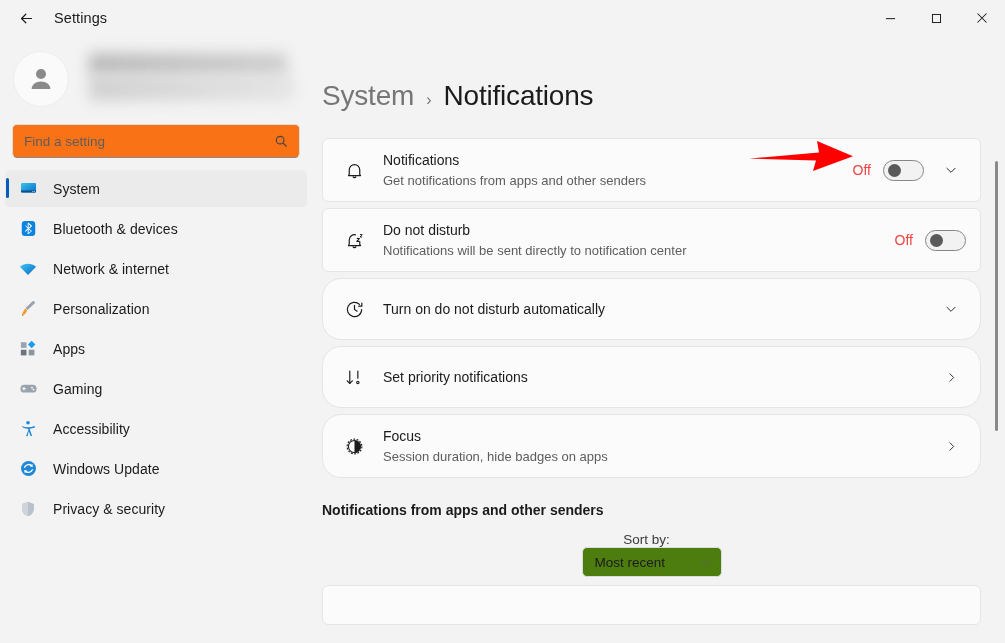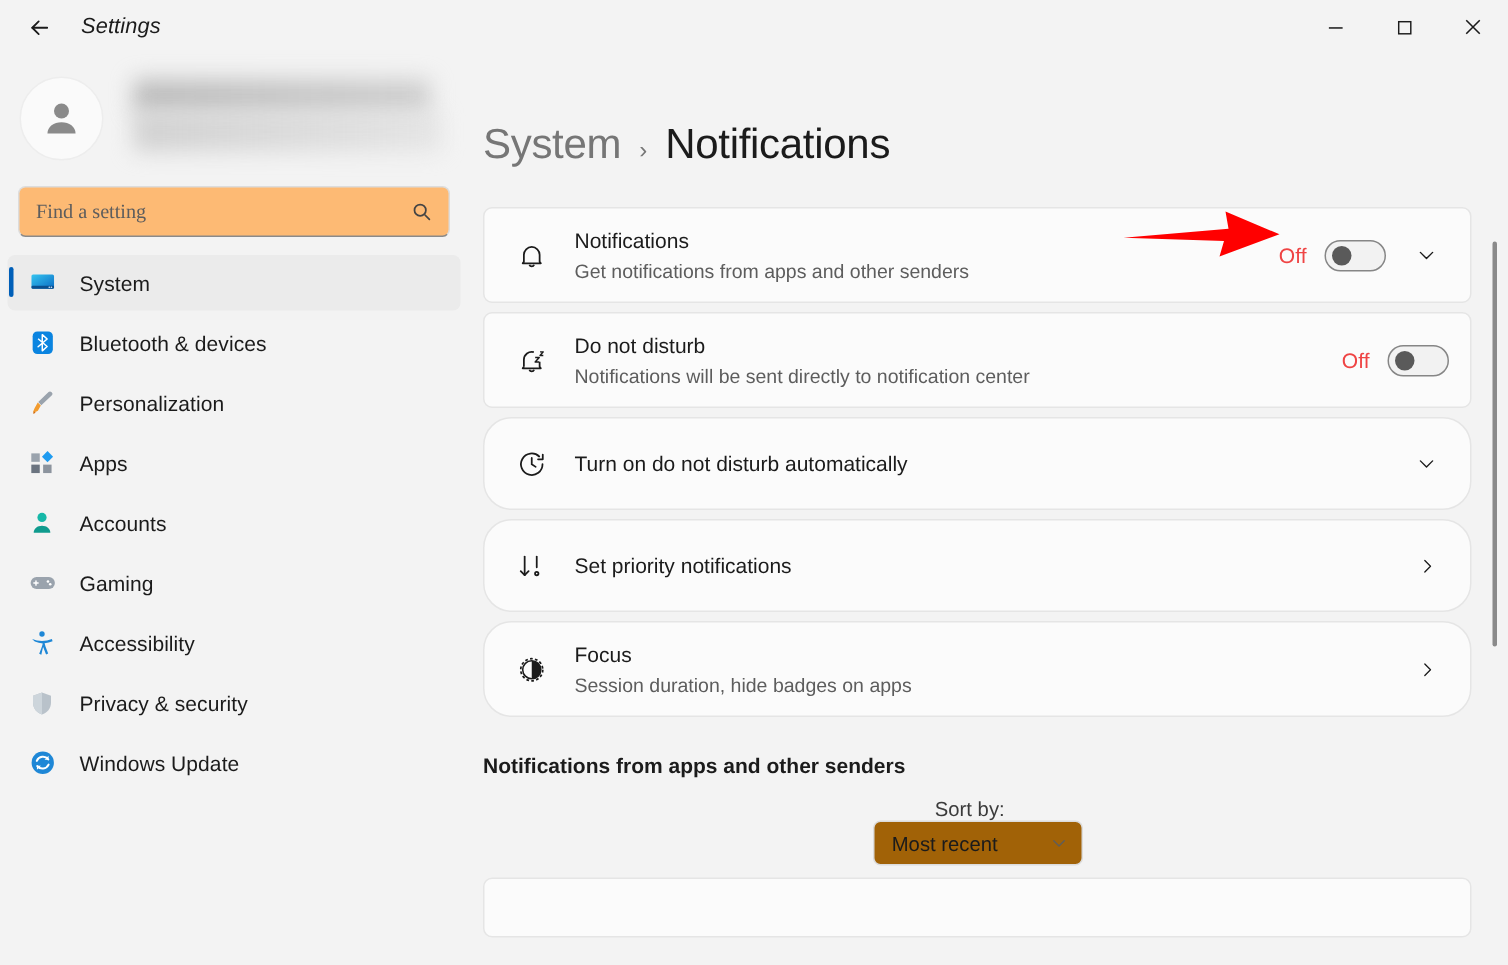--- a/index.html
+++ b/index.html
@@ -13,21 +13,21 @@
   }
   .window { position: relative; width: 1005px; height: 643px; background: #f3f3f3; display: flex; flex-direction: column; }
 
   
   .titlebar { height: 36px; display: flex; align-items: center; flex: none; position: relative; }
   .back-btn {
     width: 36px; height: 30px; margin-left: 8px;
     display: flex; align-items: center; justify-content: center;
     border-radius: 5px; cursor: pointer; color: #1b1b1b;
   }
-  .app-title { font-size: 14.5px; margin-left: 10px; color: #1b1b1b; letter-spacing: .1px; font-style: italic; }
+  .app-title { font-size: 14.5px; margin-left: 10px; color: #1b1b1b; letter-spacing: .1px; }
   .win-controls { position: absolute; right: 0; top: 0; height: 36px; display: flex; }
   .win-btn {
     width: 46px; height: 36px; display: flex; align-items: center; justify-content: center;
     cursor: pointer; color: #1b1b1b;
   }
 
   
   .body-row { display: flex; flex: 1; min-height: 0; }
 
   
@@ -44,22 +44,22 @@
     background: linear-gradient(90deg, rgba(178,178,178,.85), rgba(196,196,196,.75));
     filter: blur(7px);
   }
   .blur-bar.b1 { left: 4px; top: 3px; width: 198px; height: 22px; }
   .blur-bar.b2 { left: 4px; top: 25px; width: 205px; height: 26px; background: linear-gradient(90deg, rgba(205,205,205,.9), rgba(220,220,220,.6)); }
 
   .search-wrap { margin: 6px 12px 12px 12px; position: relative; }
   .search-input {
     width: 100%; height: 34px; border-radius: 5px; border: 1px solid #dcdcdc;
     border-bottom: 1px solid #8a8a8a;
-    background: #fdba74; padding: 0 34px 0 11px;
-    font-family: Liberation Serif, serif; font-size: 13.5px; color: #1b1b1b; outline: none;
+    background: #f97316; padding: 0 34px 0 11px;
+    font-family: Liberation Sans, sans-serif; font-size: 13.5px; color: #1b1b1b; outline: none;
   }
   .search-input::placeholder { color: #5d5d5d; }
   .search-icon-btn {
     position: absolute; right: 7px; top: 0; height: 34px; width: 24px;
     display: flex; align-items: center; justify-content: center; color: #444; cursor: pointer;
   }
 
   .nav { padding: 0 5px; overflow: hidden; }
   .nav-item {
     display: flex; align-items: center; height: 37px; border-radius: 5px;
@@ -107,21 +107,21 @@
     width: 30px; height: 30px; margin-left: 12px; border-radius: 4px;
     display: flex; align-items: center; justify-content: center; cursor: pointer; color: #1b1b1b;
   }
   .chev-right { width: 30px; height: 30px; display: flex; align-items: center; justify-content: center; color: #1b1b1b; }
 
   .section-head { font-size: 14px; font-weight: bold; color: #1b1b1b; margin: 24px 0 14px 0; }
   .sortrow { display: flex; align-items: center; flex-direction: column; }
   .sort-label { font-size: 13.5px; color: #3b3b3b; margin-right: 10px; }
   .dropdown {
     height: 30px; min-width: 140px; border: 1px solid #dcdcdc; border-radius: 5px;
-    background: #a16207; display: flex; align-items: center; justify-content: space-between;
+    background: #4d7c0f; display: flex; align-items: center; justify-content: space-between;
     padding: 0 9px 0 12px; cursor: pointer;
   }
   .dd-value { font-size: 13.5px; color: #1b1b1b; margin-right: 10px; }
   .partial-card { background:#fbfbfb; border:1px solid #e5e5e5; border-radius:6px; height: 40px; margin-top: 8px; }
 
   
   .scrollbar { position: absolute; right: 3px; top: 0; bottom: 0; width: 12px; }
   .scroll-thumb {
     position: absolute; right: 4px; top: 125px; width: 3px; height: 270px;
     background: #8a8a8a; border-radius: 2px; cursor: pointer;
@@ -212,20 +212,34 @@
         <div class="nav-item">
           <span class="nav-icon">
             <svg width="19" height="19" viewBox="0 0 24 24">
               <rect x="3.5" y="2.5" width="17" height="19" rx="4" fill="#0a84e0"></rect>
               <path d="M11.6 5.2l4.1 3.6-7.6 6.6 7.6-6.6-4.1-3.6v13.6l4.1-3.6-7.6-6.6" fill="none" stroke="#fff" stroke-width="1.25" stroke-linejoin="round"></path>
             </svg>
           </span>
           <span class="nav-label">Bluetooth &amp; devices</span>
         </div>
 
+        <div class="nav-item">
+          <span class="nav-icon">
+            <svg width="20" height="20" viewBox="0 0 24 24">
+              <defs>
+                  <linearGradient id="gWifi" x1="0" y1="0" x2="1" y2="1">
+                    <stop offset="0" stop-color="#3ec8f5"></stop>
+                    <stop offset="1" stop-color="#0a66c2"></stop>
+                  </linearGradient>
+                </defs>
+              <path d="M2.3 9.2C5 6.9 8.4 5.6 12 5.6s7 1.3 9.7 3.6L12 19.2z" fill="url(#gWifi)"></path>
+            </svg>
+          </span>
+          <span class="nav-label">Network &amp; internet</span>
+        </div>
 
         <div class="nav-item">
           <span class="nav-icon">
             <svg width="19" height="19" viewBox="0 0 24 24">
               <path d="M19.5 3.2c.9.9.9 1.8.2 2.5L10.8 14l-2.6-2.6L16.9 3c.8-.7 1.7-.7 2.6.2z" fill="#9aa3ad"></path>
               <path d="M10.4 14.4l-2.6-2.6-2.6 4.6c-.5.9-1 2.4-1.3 3.5.1.3.4.4.6.3 1.1-.4 2.5-.9 3.4-1.4z" fill="#f29b2e"></path>
               <path d="M4.5 19.1c-.2.8-.4 1.5-.6 1.8.1.3.4.4.6.3.4-.1.9-.4 1.6-.7z" fill="#d06c14"></path>
             </svg>
           </span>
           <span class="nav-label">Personalization</span>
@@ -236,29 +250,20 @@
             <svg width="18" height="18" viewBox="0 0 24 24">
               <rect x="2.5" y="3" width="7.5" height="7.5" fill="#9aa3ad"></rect>
               <rect x="2.5" y="13" width="7.5" height="7.5" fill="#6b7480"></rect>
               <rect x="13" y="13" width="7.5" height="7.5" fill="#8c949e"></rect>
               <rect x="13.4" y="2.4" width="7" height="7" transform="rotate(45 16.9 5.9)" fill="#1e9bf0"></rect>
             </svg>
           </span>
           <span class="nav-label">Apps</span>
         </div>
 
-        <div class="nav-item">
-          <span class="nav-icon">
-            <svg width="18" height="18" viewBox="0 0 24 24">
-              <circle cx="12" cy="6.6" r="4.1" fill="#16b8a8"></circle>
-              <path d="M4.6 20.3c0-3.7 3.3-6.2 7.4-6.2s7.4 2.5 7.4 6.2z" fill="#0f9b8e"></path>
-            </svg>
-          </span>
-          <span class="nav-label">Accounts</span>
-        </div>
 
 
         <div class="nav-item">
           <span class="nav-icon">
             <svg width="19" height="19" viewBox="0 0 24 24">
               <rect x="1.8" y="7.2" width="20.4" height="10" rx="5" fill="#9aa3ad"></rect>
               <path d="M6.3 10.4v3.6M4.5 12.2h3.6" stroke="#fff" stroke-width="1.2" stroke-linecap="round"></path>
               <circle cx="16.4" cy="10.9" r="1.1" fill="#fff"></circle>
                 <circle cx="18.3" cy="13.3" r="1.1" fill="#fff"></circle>
             </svg>
@@ -271,37 +276,37 @@
             <svg width="18" height="18" viewBox="0 0 24 24" fill="#1e87d6">
               <circle cx="12" cy="3.6" r="2.4"></circle>
               <path d="M3.2 8.1c2.8 1.1 5.8 1.7 8.8 1.7s6-.6 8.8-1.7l.6 1.9c-2.3.9-4.7 1.5-7.1 1.7l.9 3.2 2.3 6-1.9.8-2.5-6.4h-.2L11.4 22l-1.9-.8 2.3-6 .9-3.2c-2.4-.2-4.8-.8-7.1-1.7z"></path>
             </svg>
           </span>
           <span class="nav-label">Accessibility</span>
         </div>
 
         <div class="nav-item">
           <span class="nav-icon">
-            <svg width="18" height="18" viewBox="0 0 24 24">
-              <path d="M12 2.2l8 3v6.2c0 5-3.4 9.1-8 10.4-4.6-1.3-8-5.4-8-10.4V5.2z" fill="#b9c2ca"></path>
-              <path d="M12 2.2v19.6c-4.6-1.3-8-5.4-8-10.4V5.2z" fill="#cdd5db"></path>
-            </svg>
-          </span>
-          <span class="nav-label">Privacy &amp; security</span>
-        </div>
-
-        <div class="nav-item">
-          <span class="nav-icon">
             <svg width="19" height="19" viewBox="0 0 24 24">
               <circle cx="12" cy="12" r="9.4" fill="#1e87d6"></circle>
               <path d="M16.6 9.2A5.6 5.6 0 0 0 7 10.4M7.4 14.8a5.6 5.6 0 0 0 9.5-1.2" stroke="#fff" stroke-width="1.7" fill="none" stroke-linecap="round"></path>
               <path d="M16.9 6.1v3.4h-3.4M7.1 17.9v-3.4h3.4" fill="#fff"></path>
             </svg>
           </span>
           <span class="nav-label">Windows Update</span>
+        </div>
+
+        <div class="nav-item">
+          <span class="nav-icon">
+            <svg width="18" height="18" viewBox="0 0 24 24">
+              <path d="M12 2.2l8 3v6.2c0 5-3.4 9.1-8 10.4-4.6-1.3-8-5.4-8-10.4V5.2z" fill="#b9c2ca"></path>
+              <path d="M12 2.2v19.6c-4.6-1.3-8-5.4-8-10.4V5.2z" fill="#cdd5db"></path>
+            </svg>
+          </span>
+          <span class="nav-label">Privacy &amp; security</span>
         </div>
 
       </div>
     </div>
 
     <div class="main">
       <div class="main-inner">
 
         <div class="page-header">
           <span class="crumb-parent">System</span>

